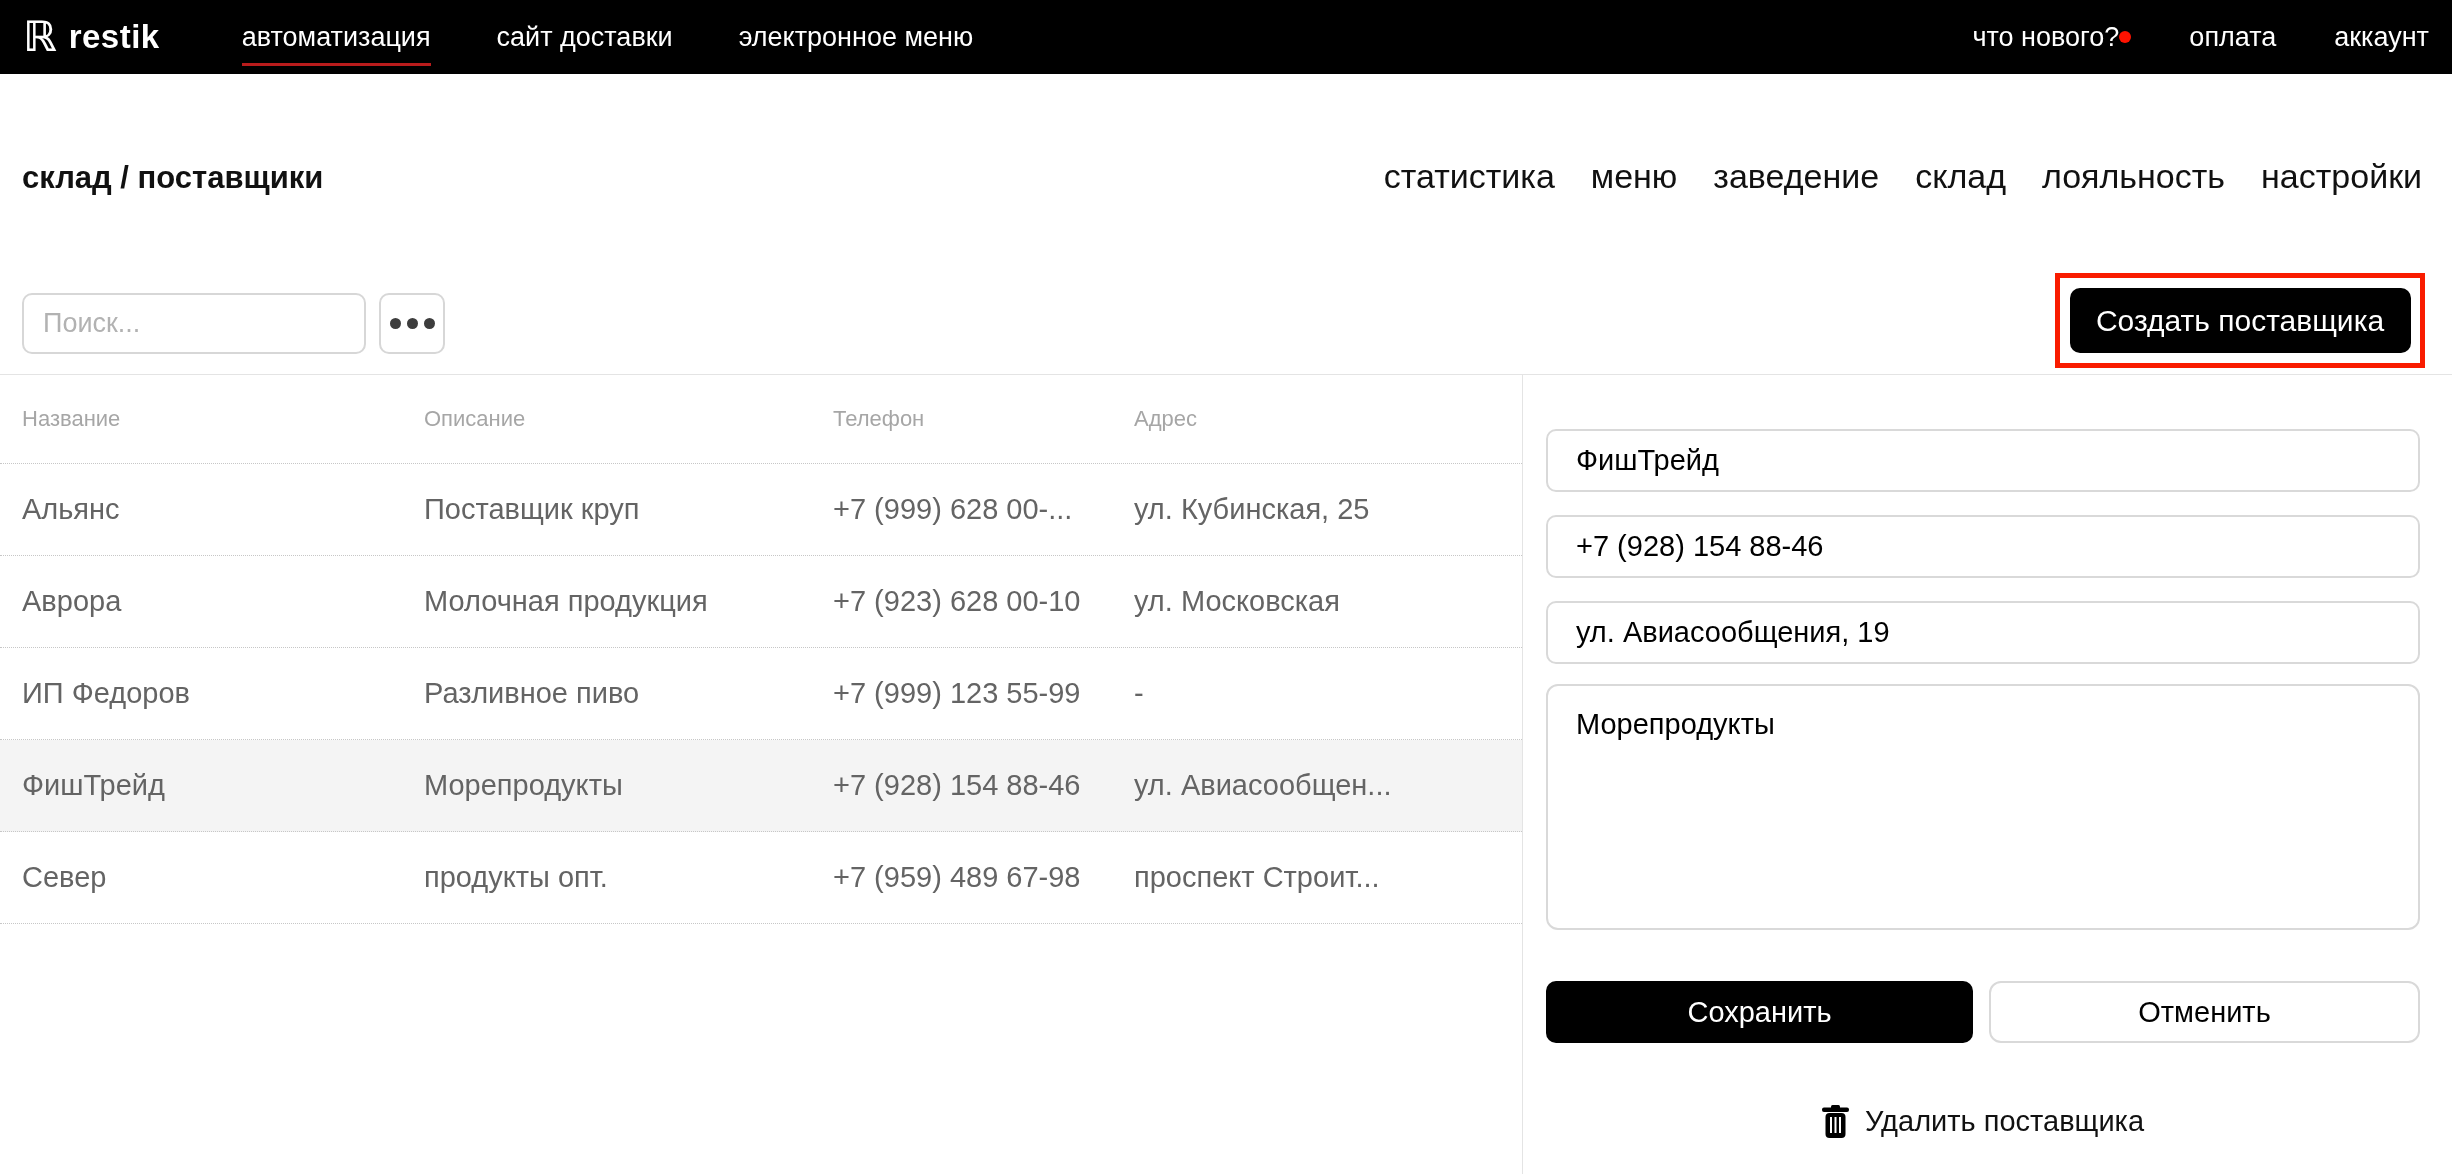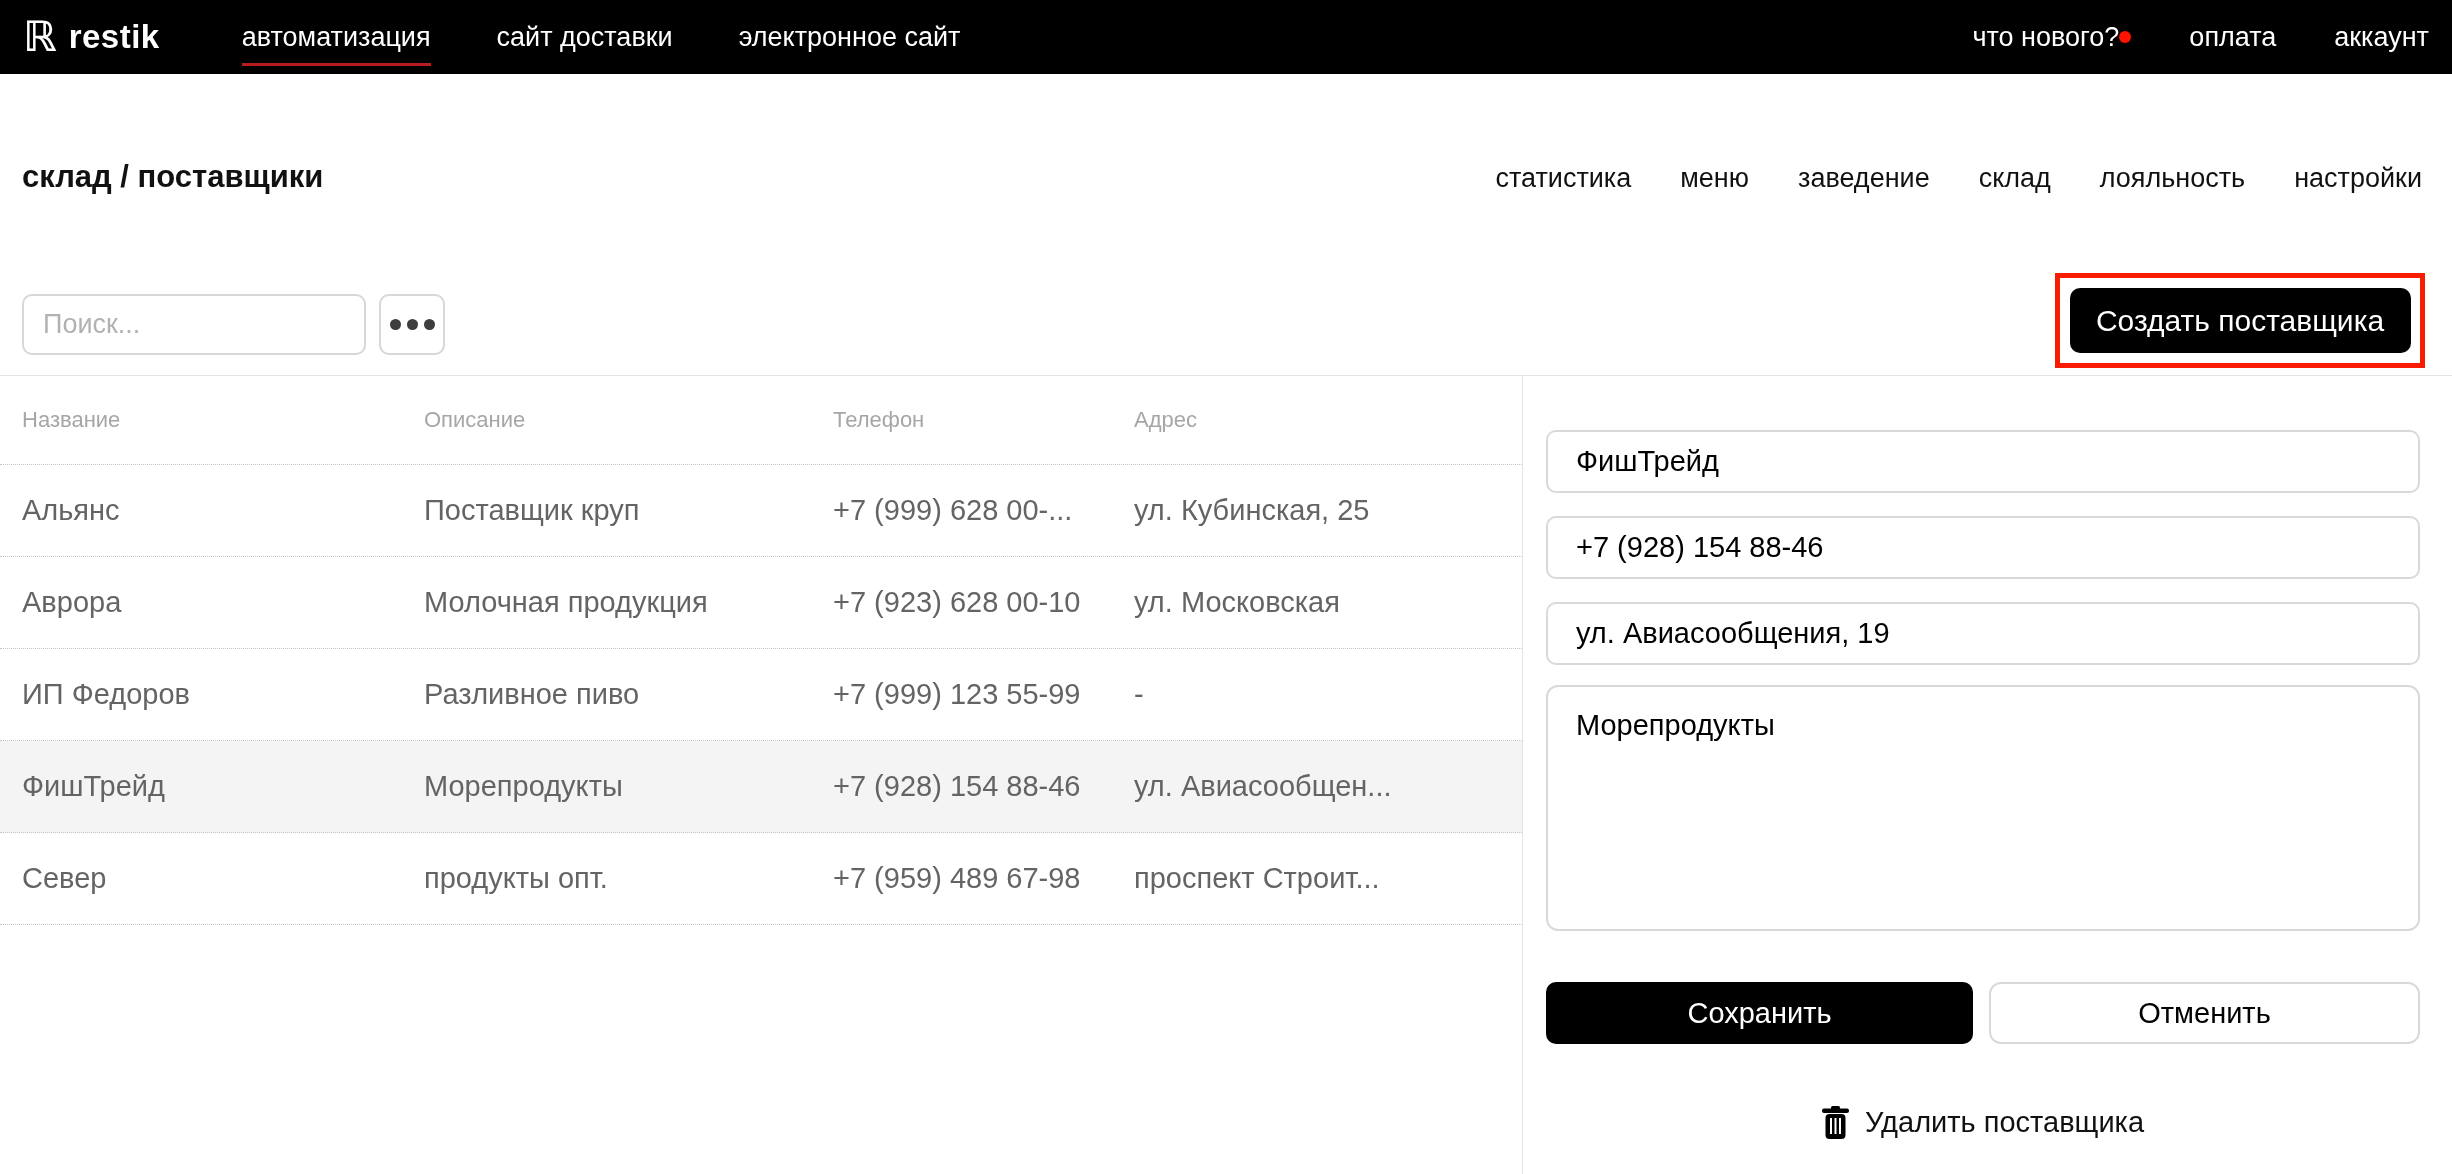--- a/index.html
+++ b/index.html
@@ -16,21 +16,21 @@
   .topnav-item { display: flex; align-items: center; height: 100%; cursor: pointer; }
   .topnav-item span { padding-bottom: 0; }
   .topnav-item.active span { border-bottom: 3px solid #b91c1c; padding-bottom: 10px; margin-bottom: -13px; }
   .topbar-right { margin-left: auto; display: flex; gap: 58px; align-items: center; font-size: 27px; }
   .topbar-right .item { display: flex; align-items: center; gap: 0; cursor: pointer; }
   .notif-dot { width: 12px; height: 12px; border-radius: 50%; background: #ff1200; display: inline-block; }
 
   
   .page-header { display: flex; align-items: baseline; margin-top: 84px; padding: 0 30px 0 22px; line-height: 37px; }
   .page-title { font-size: 31px; font-weight: 700; }
-  .tabs { margin-left: auto; display: flex; gap: 49px; font-size: 27px; justify-content: center; }
+  .tabs { margin-left: auto; display: flex; gap: 36px; font-size: 34px; justify-content: center; }
   .tab { cursor: pointer; white-space: nowrap; }
 
   
   .toolbar { margin-top: 97px; padding-left: 22px; display: flex; gap: 13px; align-items: flex-start; }
   .search-input { width: 344px; height: 61px; border: 2px solid #d7d7d7; border-radius: 10px; font-size: 27px; padding: 0 19px; color: #333; outline: none; font-family: inherit; }
   .search-input::placeholder { color: #b2b2b2; }
   .more-btn { width: 66px; height: 61px; border: 2px solid #d7d7d7; border-radius: 10px; background: #fff; display: flex; align-items: center; justify-content: center; gap: 6px; cursor: pointer; }
   .more-btn i { width: 11px; height: 11px; border-radius: 50%; background: #3d3d3d; }
 
   
@@ -71,21 +71,21 @@
     </div>
     <div class="topnav">
 
     <div class="topnav-item active">
           <span>автоматизация</span>
         </div>
         <div class="topnav-item">
           <span>сайт доставки</span>
         </div>
         <div class="topnav-item">
-          <span>электронное сайт</span>
+          <span>электронное меню</span>
         </div>
       </div>
     <div class="topbar-right">
 
     <div class="item">
           <span>что нового?</span>
           <span class="notif-dot"></span>
         </div>
         <div class="item">
           <span>оплата</span>

